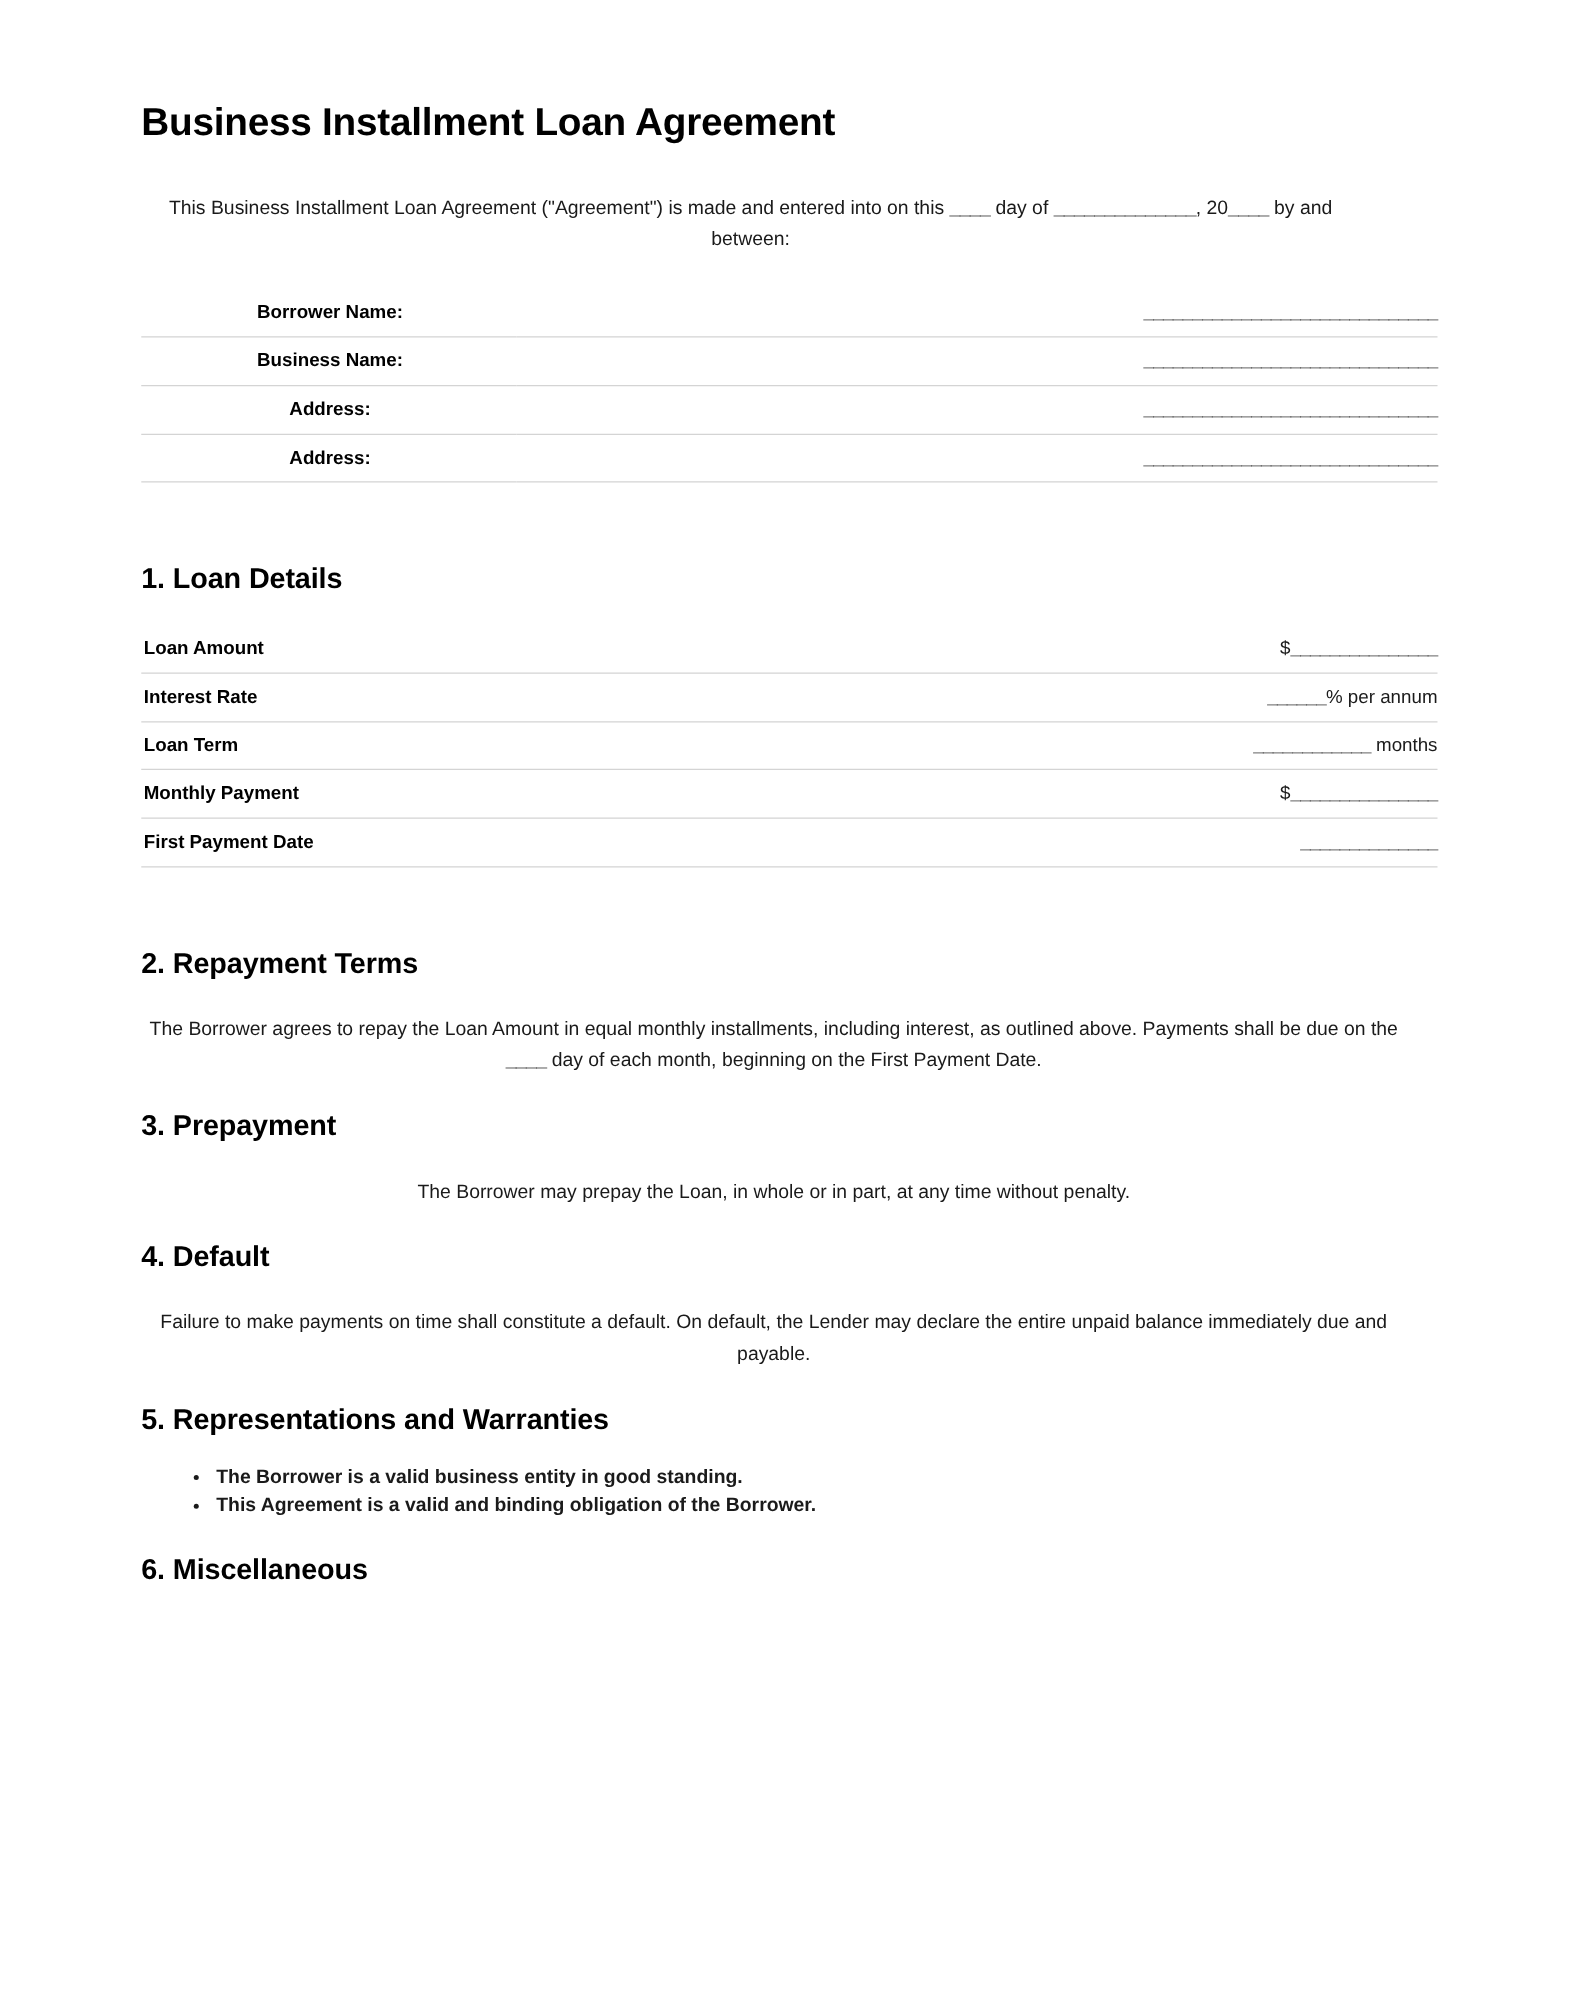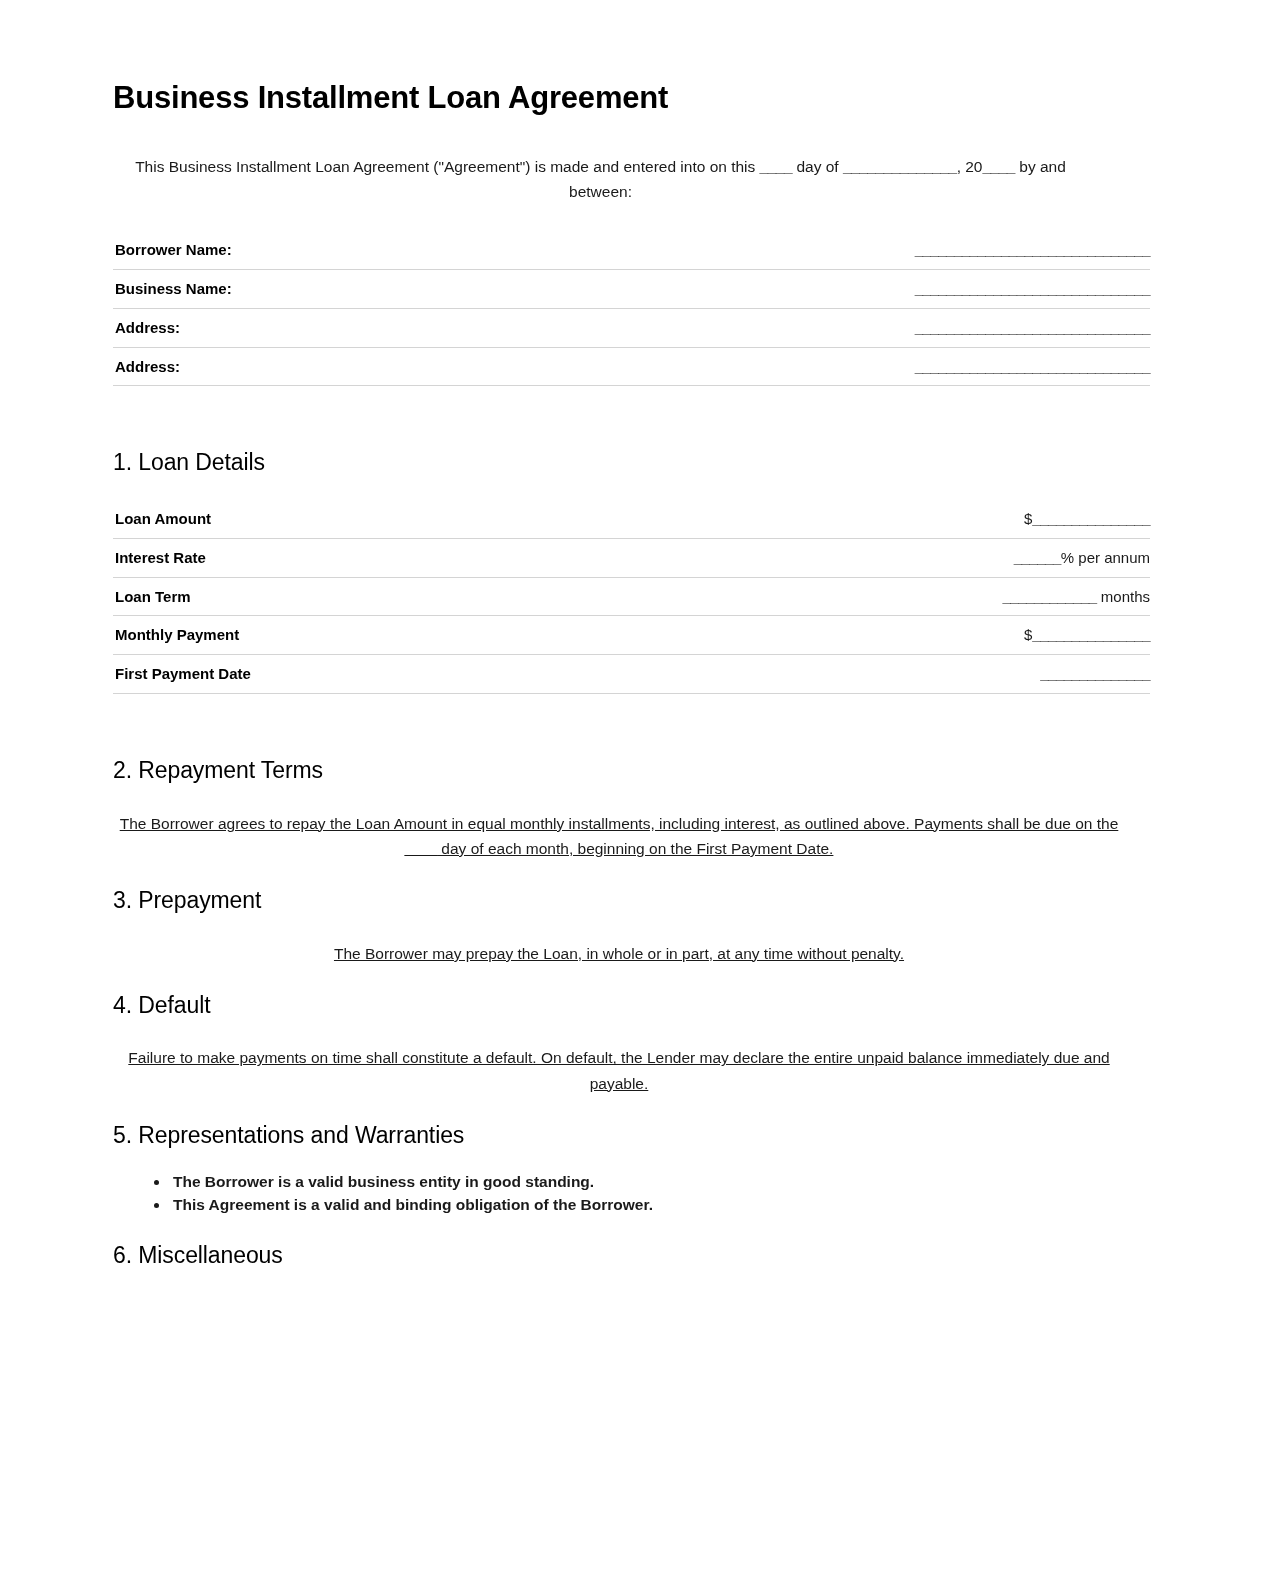--- a/index.html
+++ b/index.html
@@ -91,44 +91,43 @@
     text-align: right;
   }
   .value .line {
     font-weight: bold;
     letter-spacing: -0.5px;
   }
 
   #parties-table {
     margin-top: 27px;
   }
-  #parties-table td.label { width: 298px; }
+  #parties-table td.label { width: 298px; text-align: center; }
 
   #loan-details-table {
     margin-top: 23px;
   }
   #loan-details-table td.label { width: 485px; }
 
   
   .section-heading {
     font-size: 23px;
-    font-weight: normal;
+    font-weight: bold;
     margin: 0;
     line-height: 1.25;
     color: #000;
     letter-spacing: -0.1px;
   }
 
   .sec-gap-lg { margin-top: 62px; }
   .sec-gap-md { margin-top: 25px; }
 
   .para-after-heading {
     margin-top: 26px;
     width: 1012px;
-    text-decoration: underline;
   }
 
   
   .bullets {
     margin: 22px 0 0 0;
     padding-left: 57px;
     list-style-type: disc;
     font-weight: bold;
   }
   .bullets li {

